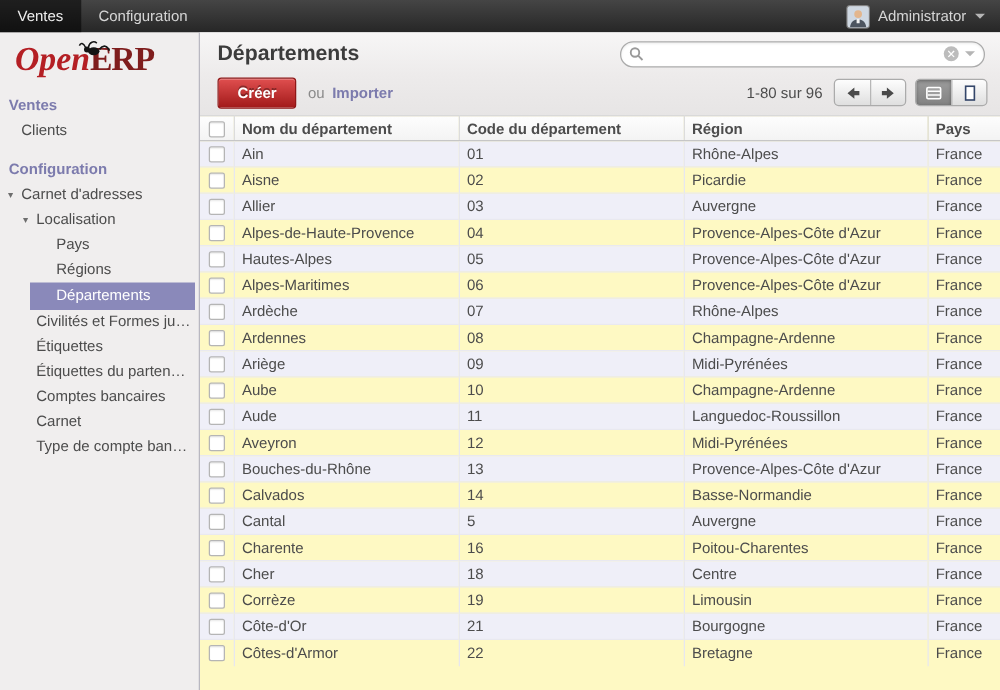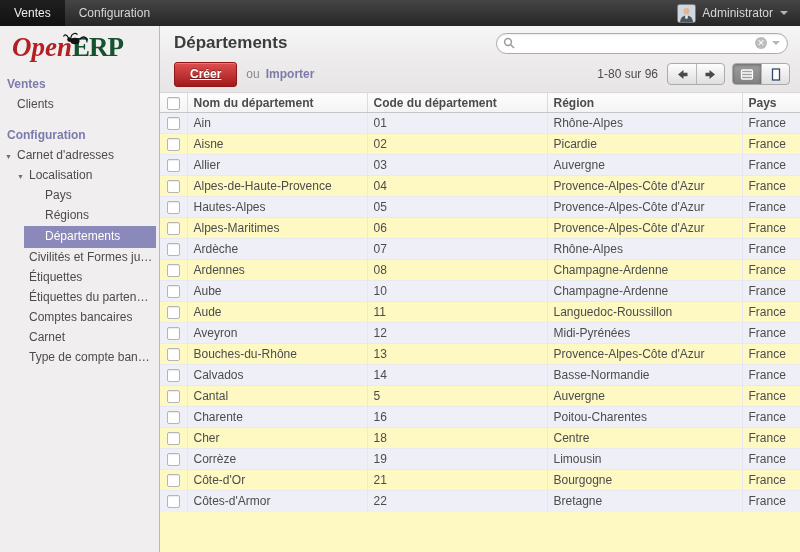--- a/index.html
+++ b/index.html
@@ -24,21 +24,21 @@
   .wrap { display:flex; height:526px; }
   .sidebar { width:160px; min-width:160px; background:#f0eeee;
     border-right:1px solid #b9b8c1; overflow:hidden; }
   .main { flex:1; display:flex; flex-direction:column; background:#fff; }
 
   
   .logo { padding:6px 8px 2px 12px; height:38px;
     font-family:"Liberation Serif", serif; font-weight:bold; font-size:27px;
     white-space:nowrap; position:relative; }
   .logo .open { color:#b41f24; font-style:italic; }
-  .logo .erp { color:#14532d; letter-spacing:-1px; }
+  .logo .erp { color:#7f1d1d; letter-spacing:-1px; }
   .logo svg.ant { position:absolute; left:62px; top:5px; }
 
   .nav { padding-top:8px; }
   .nav-header { color:#7c7bad; font-weight:bold; padding:5px 8px 4px 7px; }
   .nav-header.cfg { margin-top:8px; }
   .nav-item { position:relative; padding:3px 4px 4px 17px; line-height:13px;
     cursor:pointer; white-space:nowrap; overflow:hidden; text-overflow:ellipsis; }
   .nav-item .tri { position:absolute; top:4px; font-size:7px; color:#6e6e6e; }
   .nav-item.lvl1 { padding-left:17px; }
   .nav-item.lvl1 .tri { left:5px; }
@@ -61,21 +61,21 @@
   .search-clear { width:12px; height:12px; border-radius:50%; background:#bcbcbc;
     color:#fff; font-size:9px; line-height:12px; text-align:center; cursor:pointer; }
   .search-caret { margin-left:5px; cursor:pointer; }
 
   
   .toolbar { height:32px; background:linear-gradient(#edebeb,#e7e5e5);
     display:flex; align-items:center; padding:0 10px 4px 14px; }
   .btn-create { background:linear-gradient(#e04f4f,#a21a1a); border:1px solid #8f1717;
     color:#fff; font-weight:bold; font-size:12px; padding:4px 15px 5px;
     border-radius:3px; cursor:pointer; text-shadow:0 -1px 0 rgba(0,0,0,.35);
-    box-shadow:inset 0 1px 0 rgba(255,255,255,.25);text-decoration:underline; }
+    box-shadow:inset 0 1px 0 rgba(255,255,255,.25); }
   .or-txt { color:#8a8a8a; margin:0 6px 0 9px; }
   .link-import { color:#7c7bad; font-weight:bold; text-decoration:none; cursor:pointer; }
   .toolbar-spacer { flex:1; }
   .pager-txt { margin-right:9px; color:#4c4c4c; }
   .btn-group { display:inline-flex; border:1px solid #ababab; border-radius:4px;
     overflow:hidden; background:linear-gradient(#fdfdfd,#dfdfdf); }
   .btn-group button { width:28px; height:20px; border:none; background:transparent;
     display:flex; align-items:center; justify-content:center; cursor:pointer; padding:0; }
   .btn-group button + button { border-left:1px solid #b7b7b7; }
   .switcher { margin-left:7px; }
@@ -277,20 +277,27 @@
             </tr>
             <tr>
               <td class="cbcell"><input class="cb" type="checkbox" style=""></td>
               <td>Ardennes</td>
               <td>08</td>
               <td>Champagne-Ardenne</td>
               <td>France</td>
             </tr>
             <tr>
               <td class="cbcell"><input class="cb" type="checkbox" style=""></td>
+              <td>Ariège</td>
+              <td>09</td>
+              <td>Midi-Pyrénées</td>
+              <td>France</td>
+            </tr>
+            <tr>
+              <td class="cbcell"><input class="cb" type="checkbox" style=""></td>
               <td>Aube</td>
               <td>10</td>
               <td>Champagne-Ardenne</td>
               <td>France</td>
             </tr>
             <tr>
               <td class="cbcell"><input class="cb" type="checkbox" style=""></td>
               <td>Aude</td>
               <td>11</td>
               <td>Languedoc-Roussillon</td>

